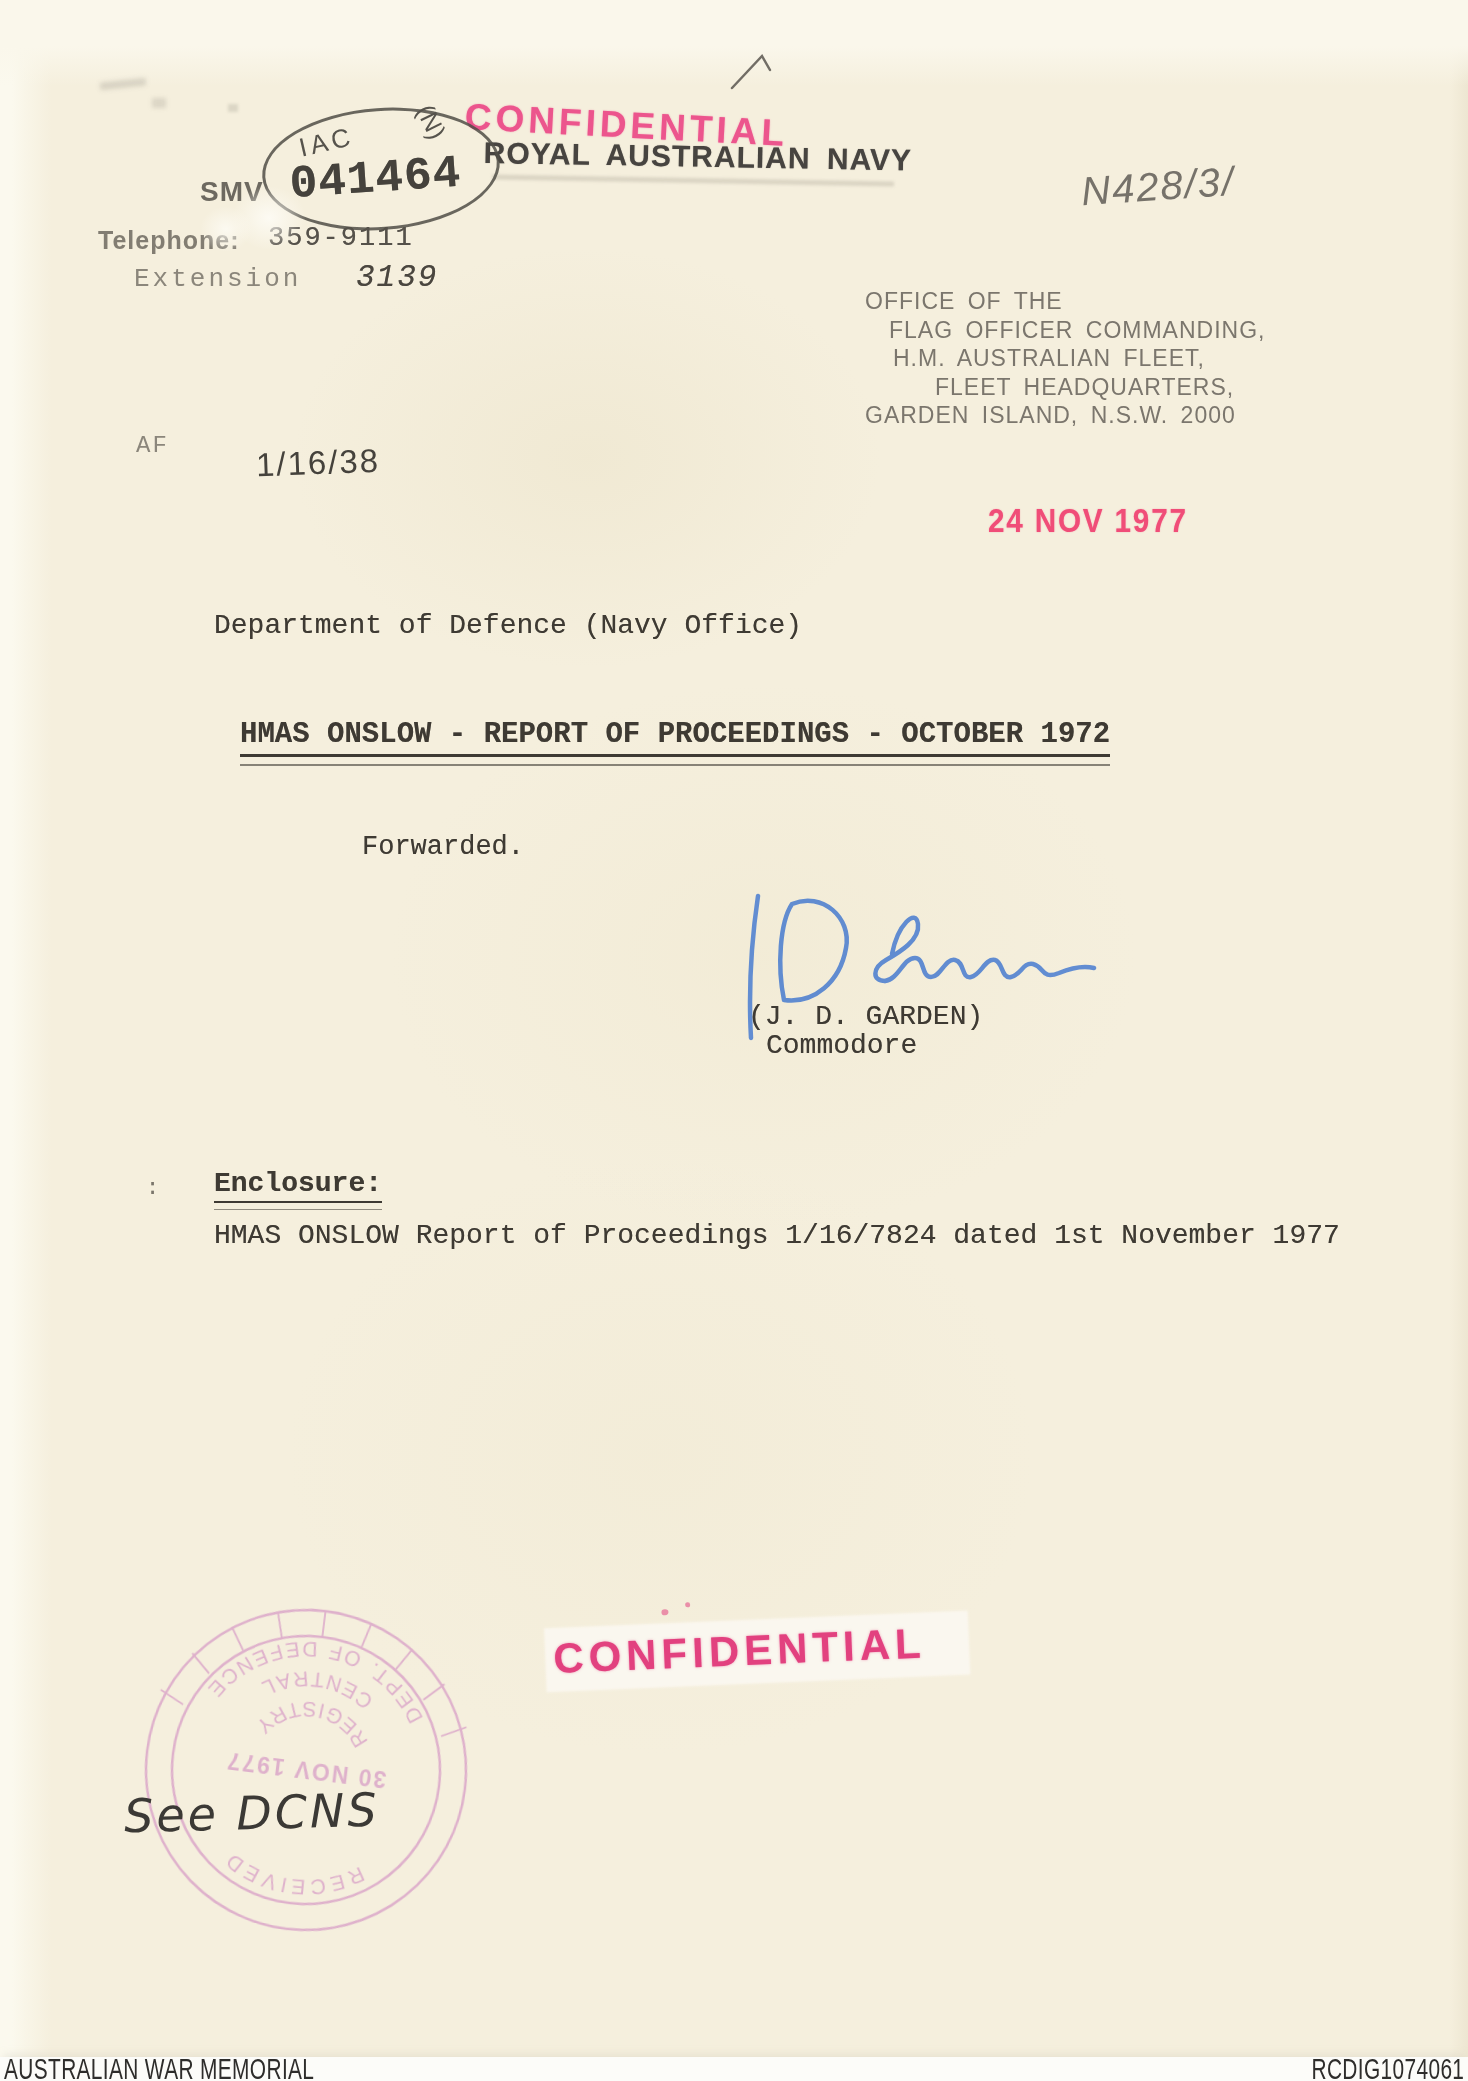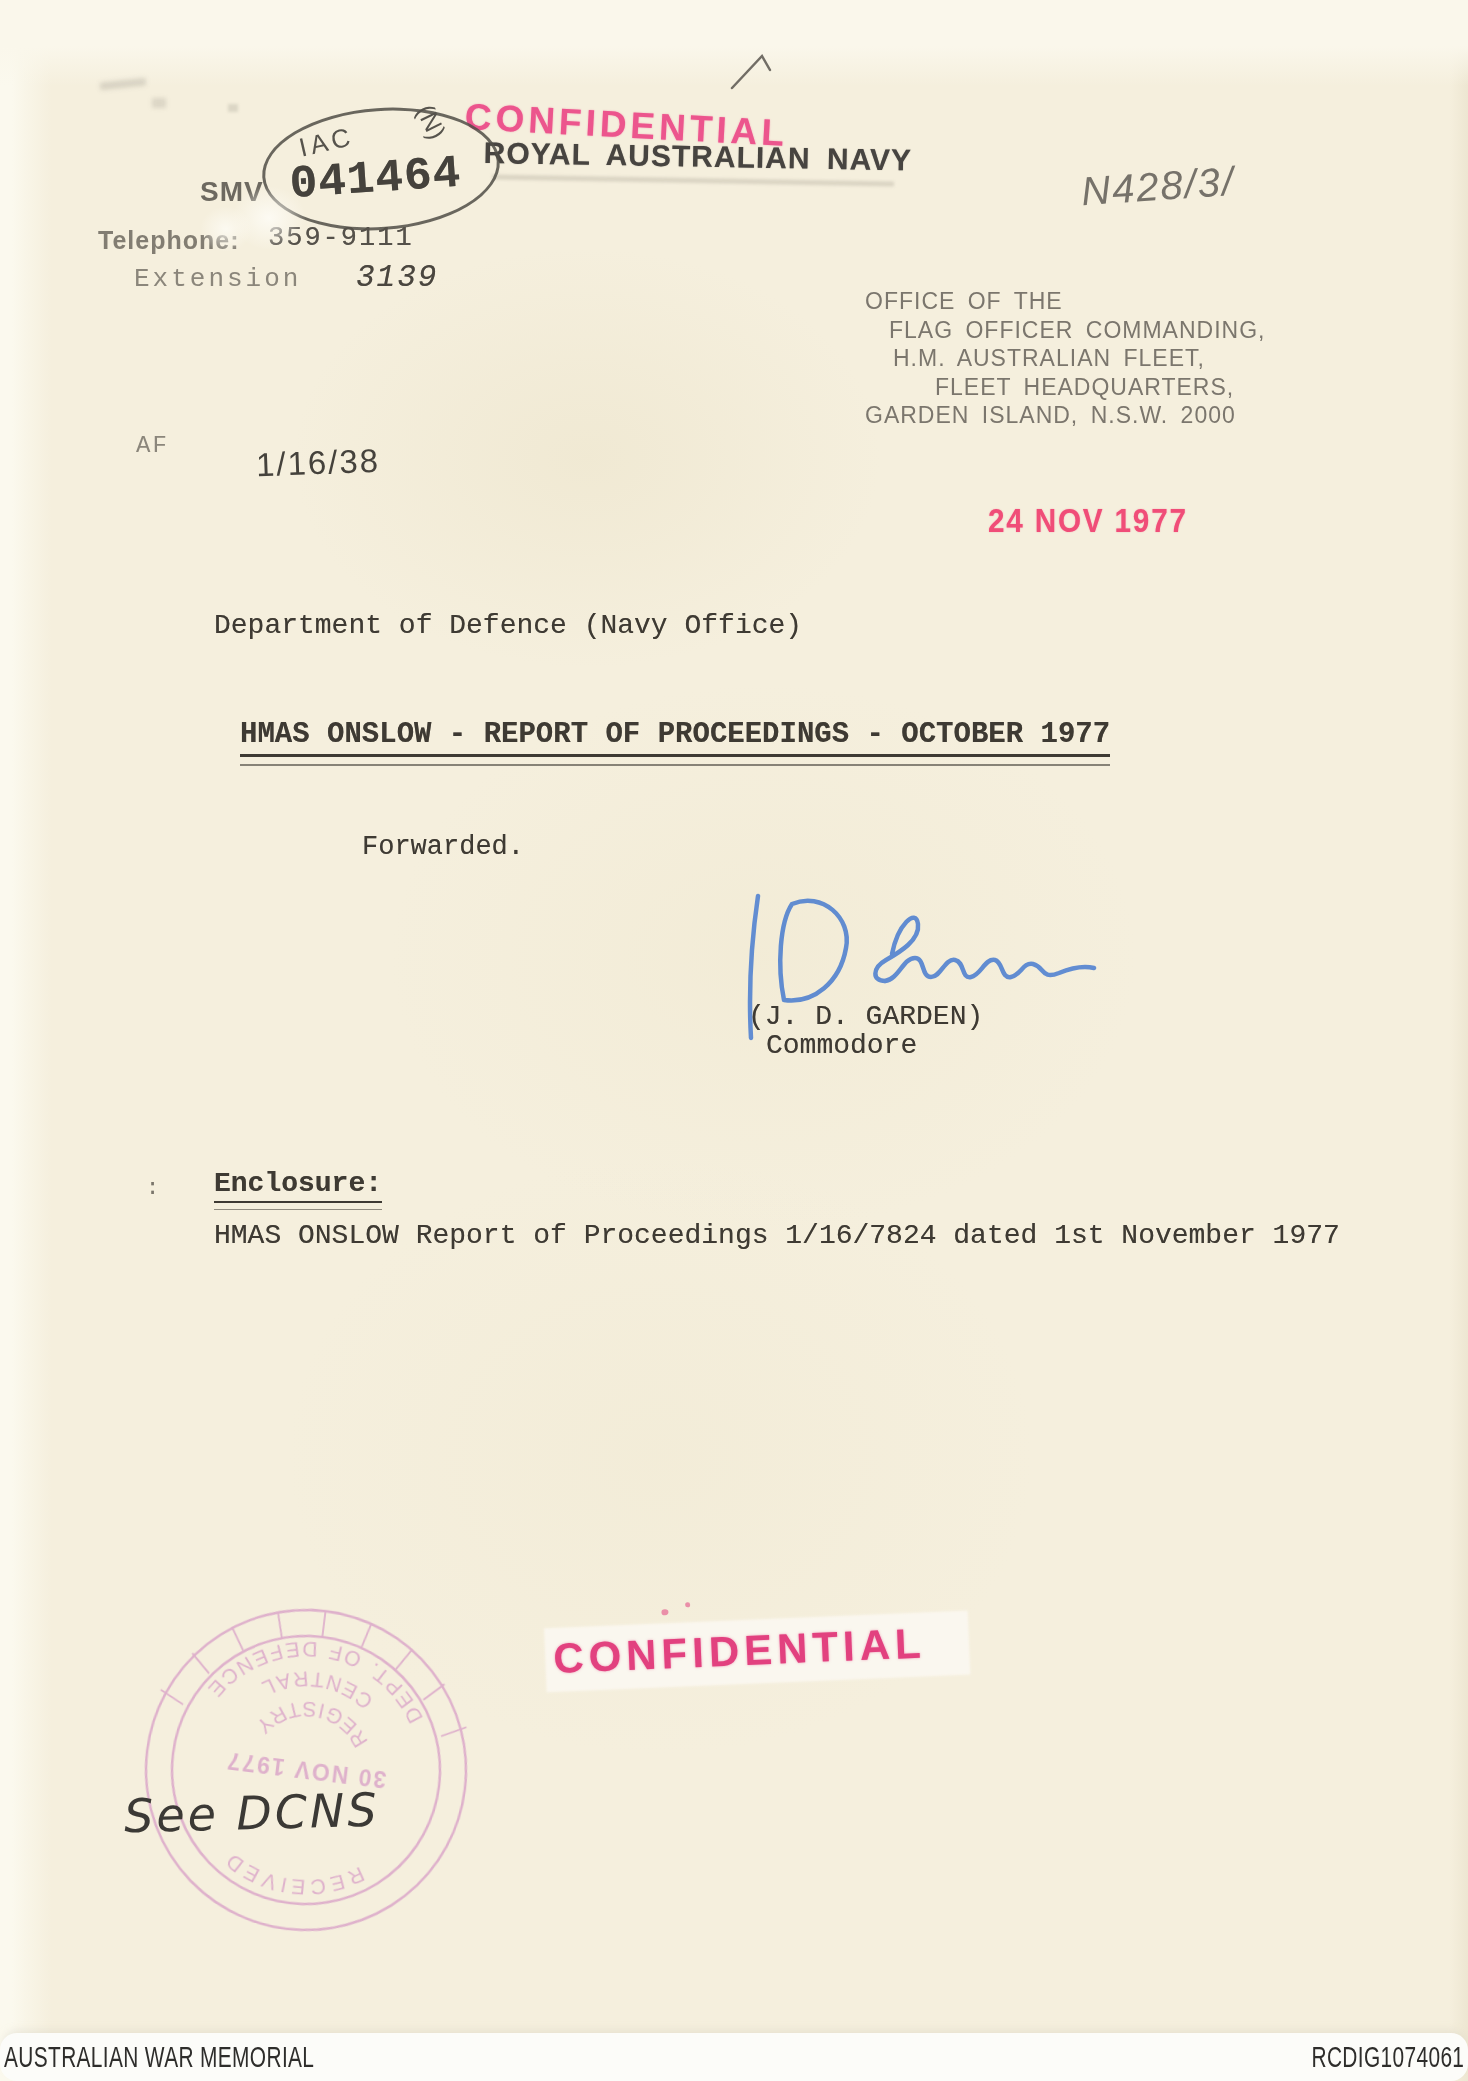--- a/index.html
+++ b/index.html
@@ -73,21 +73,21 @@
   .round-stamp .arc-t{font-size:21px;letter-spacing:4px;}
   .round-stamp .ctr{font-size:23px;font-weight:bold;letter-spacing:2px;}
   
   .dcns{left:124px;top:1786px;font-size:46px;font-style:italic;letter-spacing:3px;color:#3b3935;transform:rotate(-1.5deg);font-family:"DejaVu Sans",sans-serif;white-space:nowrap;}
   
   .tick{left:726px;top:46px;}
   .smudge-a{left:100px;top:80px;width:46px;height:8px;background:rgba(120,115,105,.22);filter:blur(2px);transform:rotate(-6deg);}
   .smudge-b{left:152px;top:98px;width:14px;height:10px;background:rgba(120,115,105,.2);filter:blur(2px);}
   .smudge-c{left:228px;top:104px;width:10px;height:8px;background:rgba(120,115,105,.2);filter:blur(1.5px);}
   
-  .footer{left:0;bottom:0;width:1468px;height:48px;background:#fcfcf9;display:flex;justify-content:space-between;align-items:center;box-shadow:0 -6px 8px -4px rgba(200,195,180,.35);border-radius:17px;}
+  .footer{left:0;bottom:0;width:1468px;height:24px;background:#fcfcf9;display:flex;justify-content:space-between;align-items:center;box-shadow:0 -6px 8px -4px rgba(200,195,180,.35);}
   .footer .ft{font-size:29px;color:#2e2d2b;letter-spacing:.5px;white-space:nowrap;}
   .ft-left{transform:scaleX(.72);transform-origin:left center;margin-left:4px;}
   .ft-right{transform:scaleX(.72);transform-origin:right center;margin-right:4px;}
 </style>
 </head>
 <body>
 
 <div id="page">
 
   <div class="abs smudge-a"></div>
@@ -126,21 +126,21 @@
   </div>
 
   <div class="abs tw af">AF</div>
   <div class="abs fileno">1/16/38</div>
 
   <div class="abs stamp-pink datestamp">24 NOV 1977</div>
 
   <div class="abs tw dept">Department of Defence (Navy Office)</div>
 
   <div class="abs title-wrap">
-    <span class="u-outer"><span class="u-inner"><span class="tw title-text">HMAS ONSLOW - REPORT OF PROCEEDINGS - OCTOBER 1977</span></span></span>
+    <span class="u-outer"><span class="u-inner"><span class="tw title-text">HMAS ONSLOW - REPORT OF PROCEEDINGS - OCTOBER 1972</span></span></span>
   </div>
 
   <div class="abs tw forwarded">Forwarded.</div>
 
   <svg class="abs sig" width="410" height="158" viewBox="0 0 410 158">
     <g fill="none" stroke="#4d7fd0" stroke-width="4.5" stroke-linecap="round" opacity=".88">
       <path d="M36,8 C31,42 26,96 29,150"></path>
       <path d="M62,112 C55,78 58,34 70,16 C100,3 130,30 124,60 C118,94 92,116 62,112"></path>
       <path d="M170,66 C176,36 194,20 196,36 C198,52 178,64 164,72 C150,80 150,93 163,93"></path>
       <path d="M163,93 C177,91 181,70 193,70 C203,70 199,89 209,89 C219,89 223,70 233,72 C243,74 239,91 249,89 C259,87 263,70 273,72 C281,74 279,91 289,89 C299,87 301,74 311,76 C323,79 319,92 337,85 C349,80 360,77 372,80"></path>

